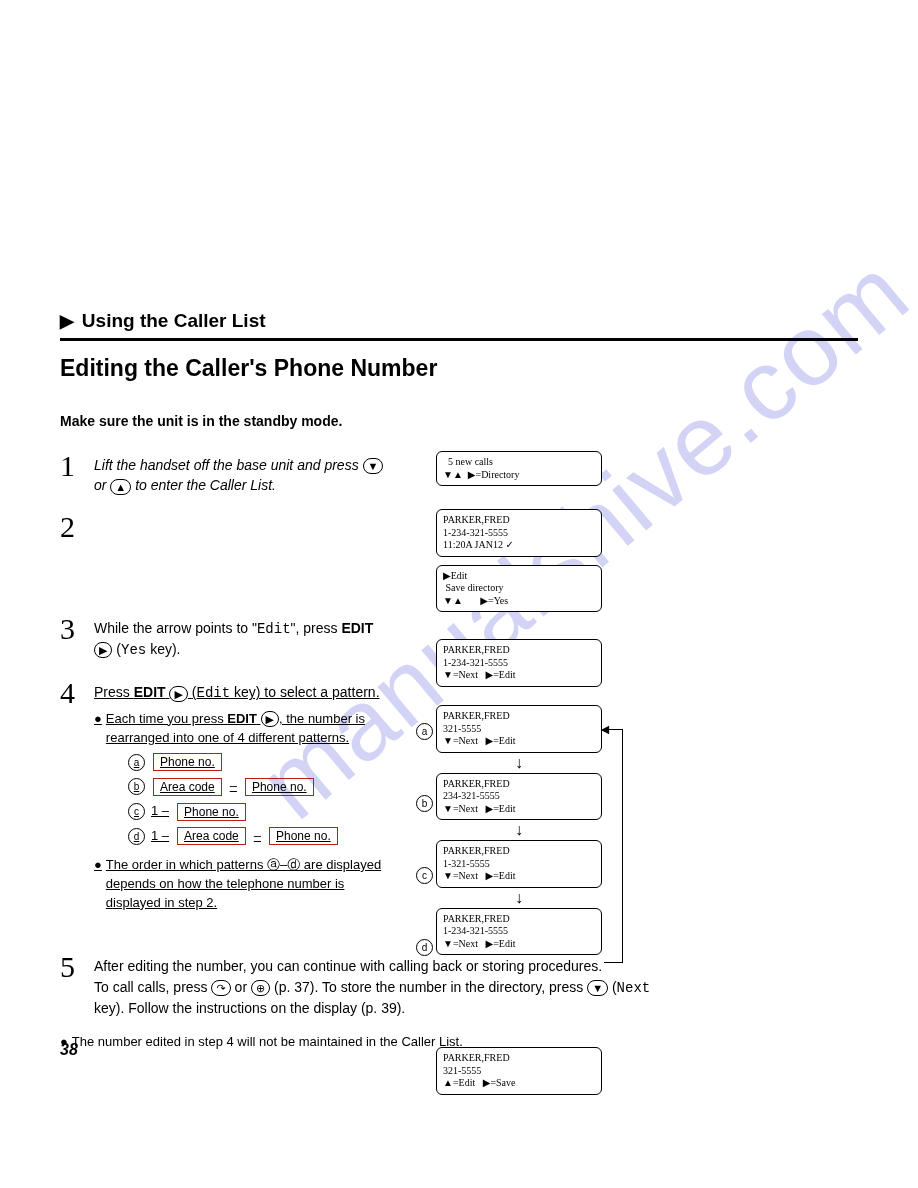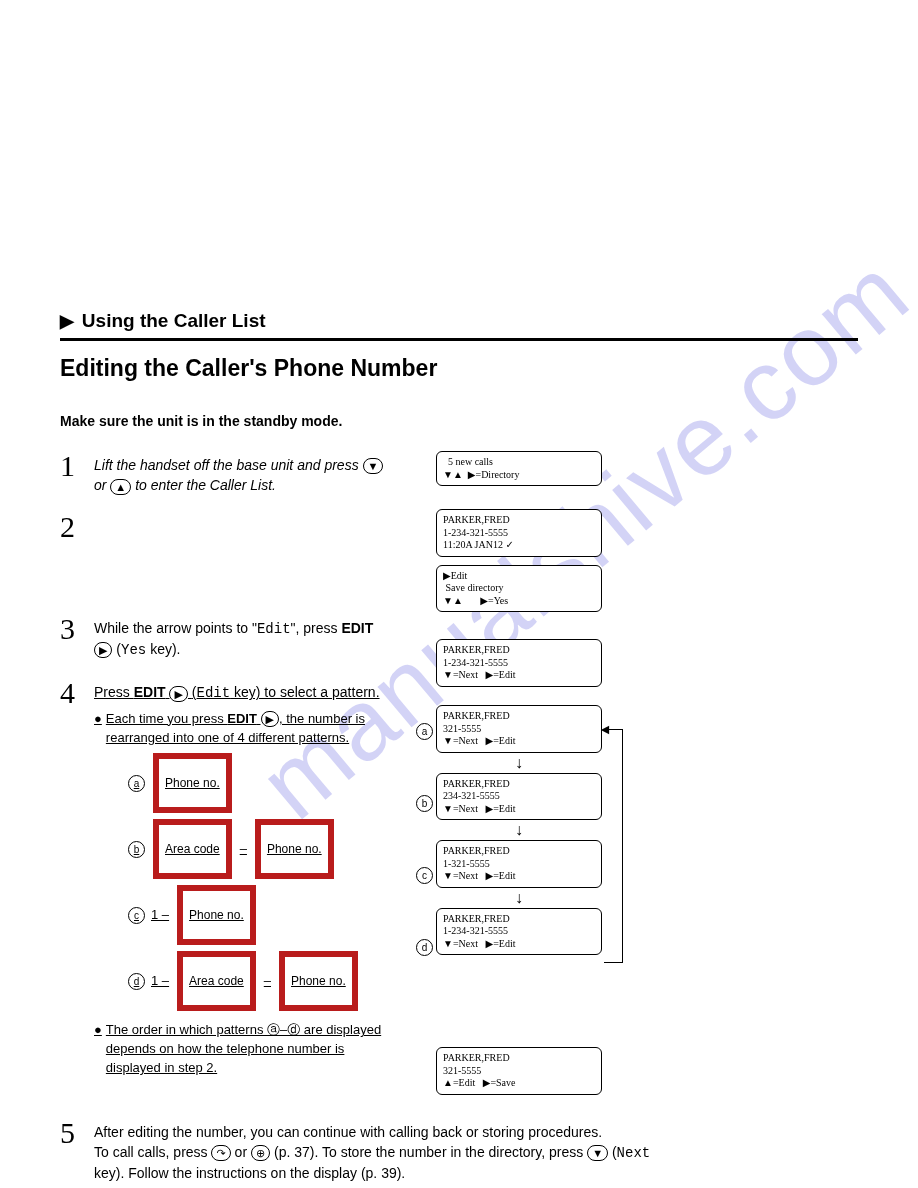--- a/index.html
+++ b/index.html
@@ -76,22 +76,22 @@
     display: inline-block;
     border: 1px solid #000;
     border-radius: 8px;
     padding: 0 4px;
     font-size: 11px;
     line-height: 14px;
     vertical-align: middle;
   }
   .boxkey {
     display: inline-block;
-    border: 6px solid #b91c1c;
-    padding: 16px 6px;
+    border: 1px solid #b91c1c;
+    padding: 0 6px;
     font-size: 12px;
     line-height: 16px;
     vertical-align: middle;
     margin: 0 2px;
   }
   .mono { font-family: "Courier New", monospace; }
   .right-col {
     position: absolute;
     left: 376px;
     width: 166px;

